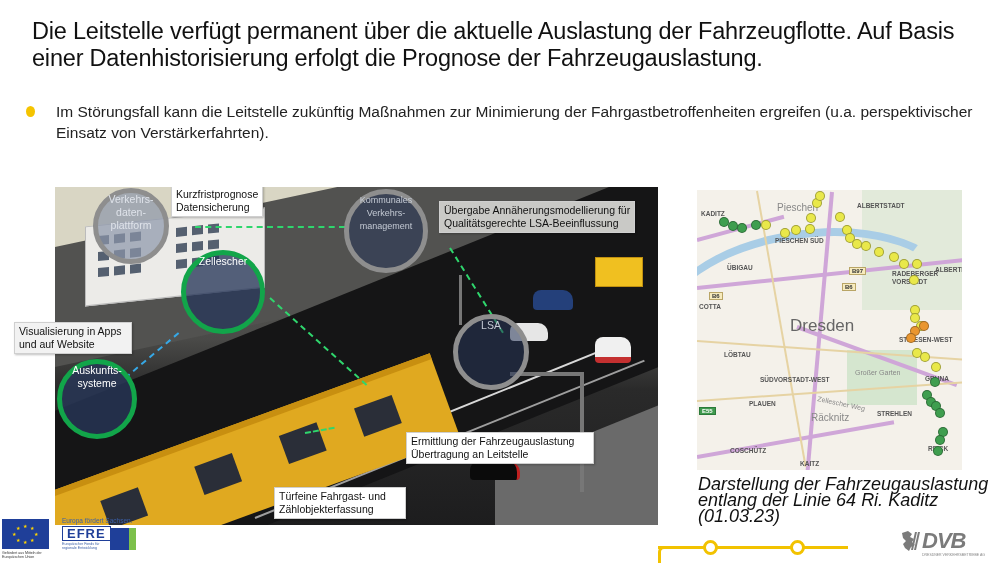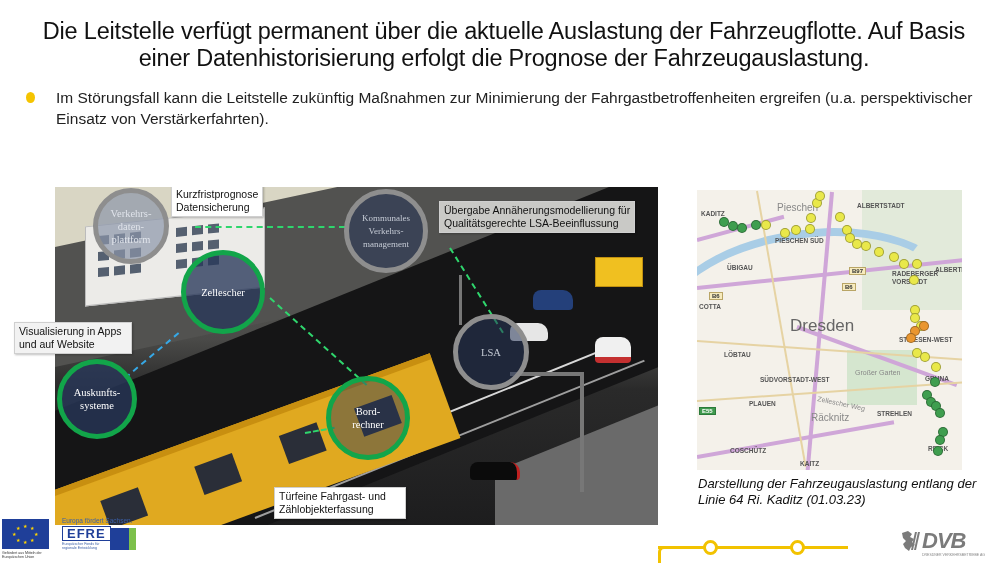--- a/index.html
+++ b/index.html
@@ -1,20 +1,20 @@
 <!DOCTYPE html>
 <html><head>
 <meta charset="utf-8">
 <style>
   * { box-sizing: border-box; margin: 0; padding: 0; }
   html, body { width: 1000px; height: 563px; background: #ffffff; overflow: hidden; }
   body { position: relative; font-family: "Liberation Sans", sans-serif; color: #111; }
 
-  .title { position: absolute; left: 24px; top: 18px; width: 960px; font-size: 23.5px; line-height: 27px; color: #111; letter-spacing: -0.2px; text-align: center; }
-  .bullets { position: absolute; left: 24px; top: 87px; width: 960px; }
+  .title { position: absolute; left: 32px; top: 18px; width: 960px; font-size: 23.5px; line-height: 27px; color: #111; letter-spacing: -0.2px; }
+  .bullets { position: absolute; left: 24px; top: 101px; width: 960px; }
   .bullet { position: relative; padding-left: 32px; font-size: 15.5px; line-height: 21px; color: #222; margin-bottom: 8px; }
   .bullet .dot { position: absolute; left: 2px; top: 5px; width: 9px; height: 11px; border-radius: 50%; background: #f5c400; }
 
   
   .scene { position: absolute; left: 55px; top: 187px; width: 603px; height: 338px; overflow: hidden;
     background: linear-gradient(180deg, #d9d6c4 0%, #d9d6c4 22%, #5b5b58 22%, #4a4a48 45%, #2a2a2a 60%, #1d1d1e 100%); }
   .road-top { position: absolute; left: 0; top: 60px; width: 700px; height: 120px; background: #525250; transform: skewY(-12deg); transform-origin: left top; }
   .road-main { position: absolute; left: -40px; top: 240px; width: 760px; height: 200px; background: #151516; transform: skewY(-22deg); transform-origin: left top; }
   .sidewalk { position: absolute; left: 440px; top: 240px; width: 220px; height: 140px; background: #6a6a6a; transform: skewY(-22deg); }
   .lane { position: absolute; height: 2px; background: #d8d8d8; transform: rotate(-22deg); transform-origin: left; }
@@ -23,41 +23,41 @@
   .tram { position: absolute; left: -20px; top: 310px; width: 420px; height: 90px; background: #e0a920; transform: rotate(-20deg); transform-origin: left top; border-top: 6px solid #c88f10; }
   .tram .tram-win { position: absolute; top: 20px; width: 40px; height: 30px; background: #2a2e38; }
   .truck { position: absolute; left: 540px; top: 70px; width: 48px; height: 30px; background: #f0c020; border: 1px solid #c09010; }
   .car { position: absolute; border-radius: 8px 10px 4px 4px; }
   .pole { position: absolute; background: #777; }
 
   .callout { position: absolute; background: #ffffff; border: 1px solid #cfcfcf; font-size: 10.5px; line-height: 13px; color: #111; padding: 2px 4px; box-shadow: 1px 1px 2px rgba(0,0,0,0.25); }
   .callout.gray { background: #c9c9c6; }
 
   .node { position: absolute; border-radius: 50%; border: 5px solid #12a54a; background: rgba(40,55,90,0.78); color: #fff;
-    display: flex; align-items: center; justify-content: center; text-align: center; font-size: 10.5px; line-height: 13px; font-family: Liberation Serif, serif; }
+    display: flex; align-items: flex-start; justify-content: center; text-align: center; font-size: 10.5px; line-height: 13px; }
   .node.gray { border-color: #8e8e8e; background: rgba(40,55,90,0.55); color: #c4cad4; }
   .node.gray-light { border-color: #8e8e8e; background: rgba(140,150,170,0.7); color: #dfe3ea; }
 
   .dash { position: absolute; height: 0; border-top: 2px dashed #2fd66d; transform-origin: left center; }
   .dash.blue { border-top-color: #36a8e6; }
 
   
   .map { position: absolute; left: 697px; top: 190px; width: 265px; height: 280px; background: #f4f1ea; overflow: hidden; }
   .map .park { position: absolute; background: #d5e6cf; }
   .map .river { position: absolute; border: 8px solid #a9cde6; border-radius: 50%; }
   .map .road-p { position: absolute; background: #cfa6d8; height: 4px; transform-origin: left center; }
   .map .road-y { position: absolute; background: #e6d3a3; height: 2px; transform-origin: left center; }
   .map .lbl { position: absolute; font-size: 6.5px; font-weight: bold; color: #555; white-space: nowrap; }
   .map .lbl.big { font-size: 17px; font-weight: normal; color: #666; }
   .map .lbl.mid { font-size: 10px; font-weight: normal; color: #888; }
   .map .shield { position: absolute; font-size: 6px; font-weight: bold; background: #f7ebbd; border: 1px solid #b9a566; color: #333; padding: 0 2px; }
   .map .shield.green { background: #3f9a4e; color: #fff; border-color: #2b7a3a; }
   .stop { position: absolute; width: 10px; height: 10px; border-radius: 50%; border: 1px solid rgba(0,0,0,0.3); }
 
-  .caption { position: absolute; left: 698px; top: 476px; width: 300px; font-size: 13px; line-height: 16px; font-style: italic; color: #111; }
+  .caption { position: absolute; left: 698px; top: 476px; width: 300px; font-size: 18px; line-height: 16px; font-style: italic; color: #111; }
 
   
   .line-deco { position: absolute; left: 658px; top: 546px; width: 190px; height: 3px; background: #f2c200; }
   .line-stop { position: absolute; top: 540px; width: 15px; height: 15px; border-radius: 50%; border: 3px solid #f2c200; background: #fff; }
   .line-corner { position: absolute; left: 658px; top: 546px; width: 6px; height: 17px; border-left: 3px solid #f2c200; border-top: 3px solid #f2c200; border-top-left-radius: 6px; }
 
   .dvb { position: absolute; left: 900px; top: 528px; width: 90px; height: 32px; }
   .dvb-text { position: absolute; left: 22px; top: 0; font-size: 22px; font-weight: bold; font-style: italic; color: #7b7b7b; letter-spacing: -1px; }
   .dvb-sub { position: absolute; left: 22px; top: 25px; font-size: 3.5px; color: #888; white-space: nowrap; }
   .dvb-lion { position: absolute; left: 0; top: 2px; width: 20px; height: 22px; }
@@ -144,29 +144,27 @@
 Verkehrs-
 management</span>
   </div>
   <div class="node gray" style="left:398px;top:127px;width:76px;height:76px">
     <span>LSA</span>
   </div>
   <div class="node" style="left:2px;top:172px;width:80px;height:80px">
     <span style="white-space:pre-line">Auskunfts-
 systeme</span>
   </div>
-  <div class="node" style="left:271px;top:189px;width:84px;height:84px;background:rgba(40,55,90,0.45)">
-    <span style="white-space:pre-line">Bord-
-rechner</span>
-  </div>
 
   <div class="callout" style="left:116px;top:-2px;white-space:pre-line">Kurzfristprognose
 Datensicherung</div>
   <div class="callout gray" style="left:384px;top:14px;white-space:pre-line">Übergabe Annäherungsmodellierung für
 Qualitätsgerechte LSA-Beeinflussung</div>
+  <div class="callout" style="left:351px;top:245px;width:188px;white-space:pre-line">Ermittlung der Fahrzeugauslastung
+Übertragung an Leitstelle</div>
   <div class="callout" style="left:219px;top:300px;width:132px;white-space:pre-line">Türfeine Fahrgast- und
 Zählobjekterfassung</div>
 </div>
 
 <div class="callout gray" style="left:14px;top:322px;width:118px;background:#f2f2f2;white-space:pre-line">Visualisierung in Apps
 und auf Website</div>
 
 <div class="map">
   <div class="park" style="left:165px;top:0;width:100px;height:120px;opacity:.6"></div>
   <div class="park" style="left:150px;top:160px;width:70px;height:55px"></div>

